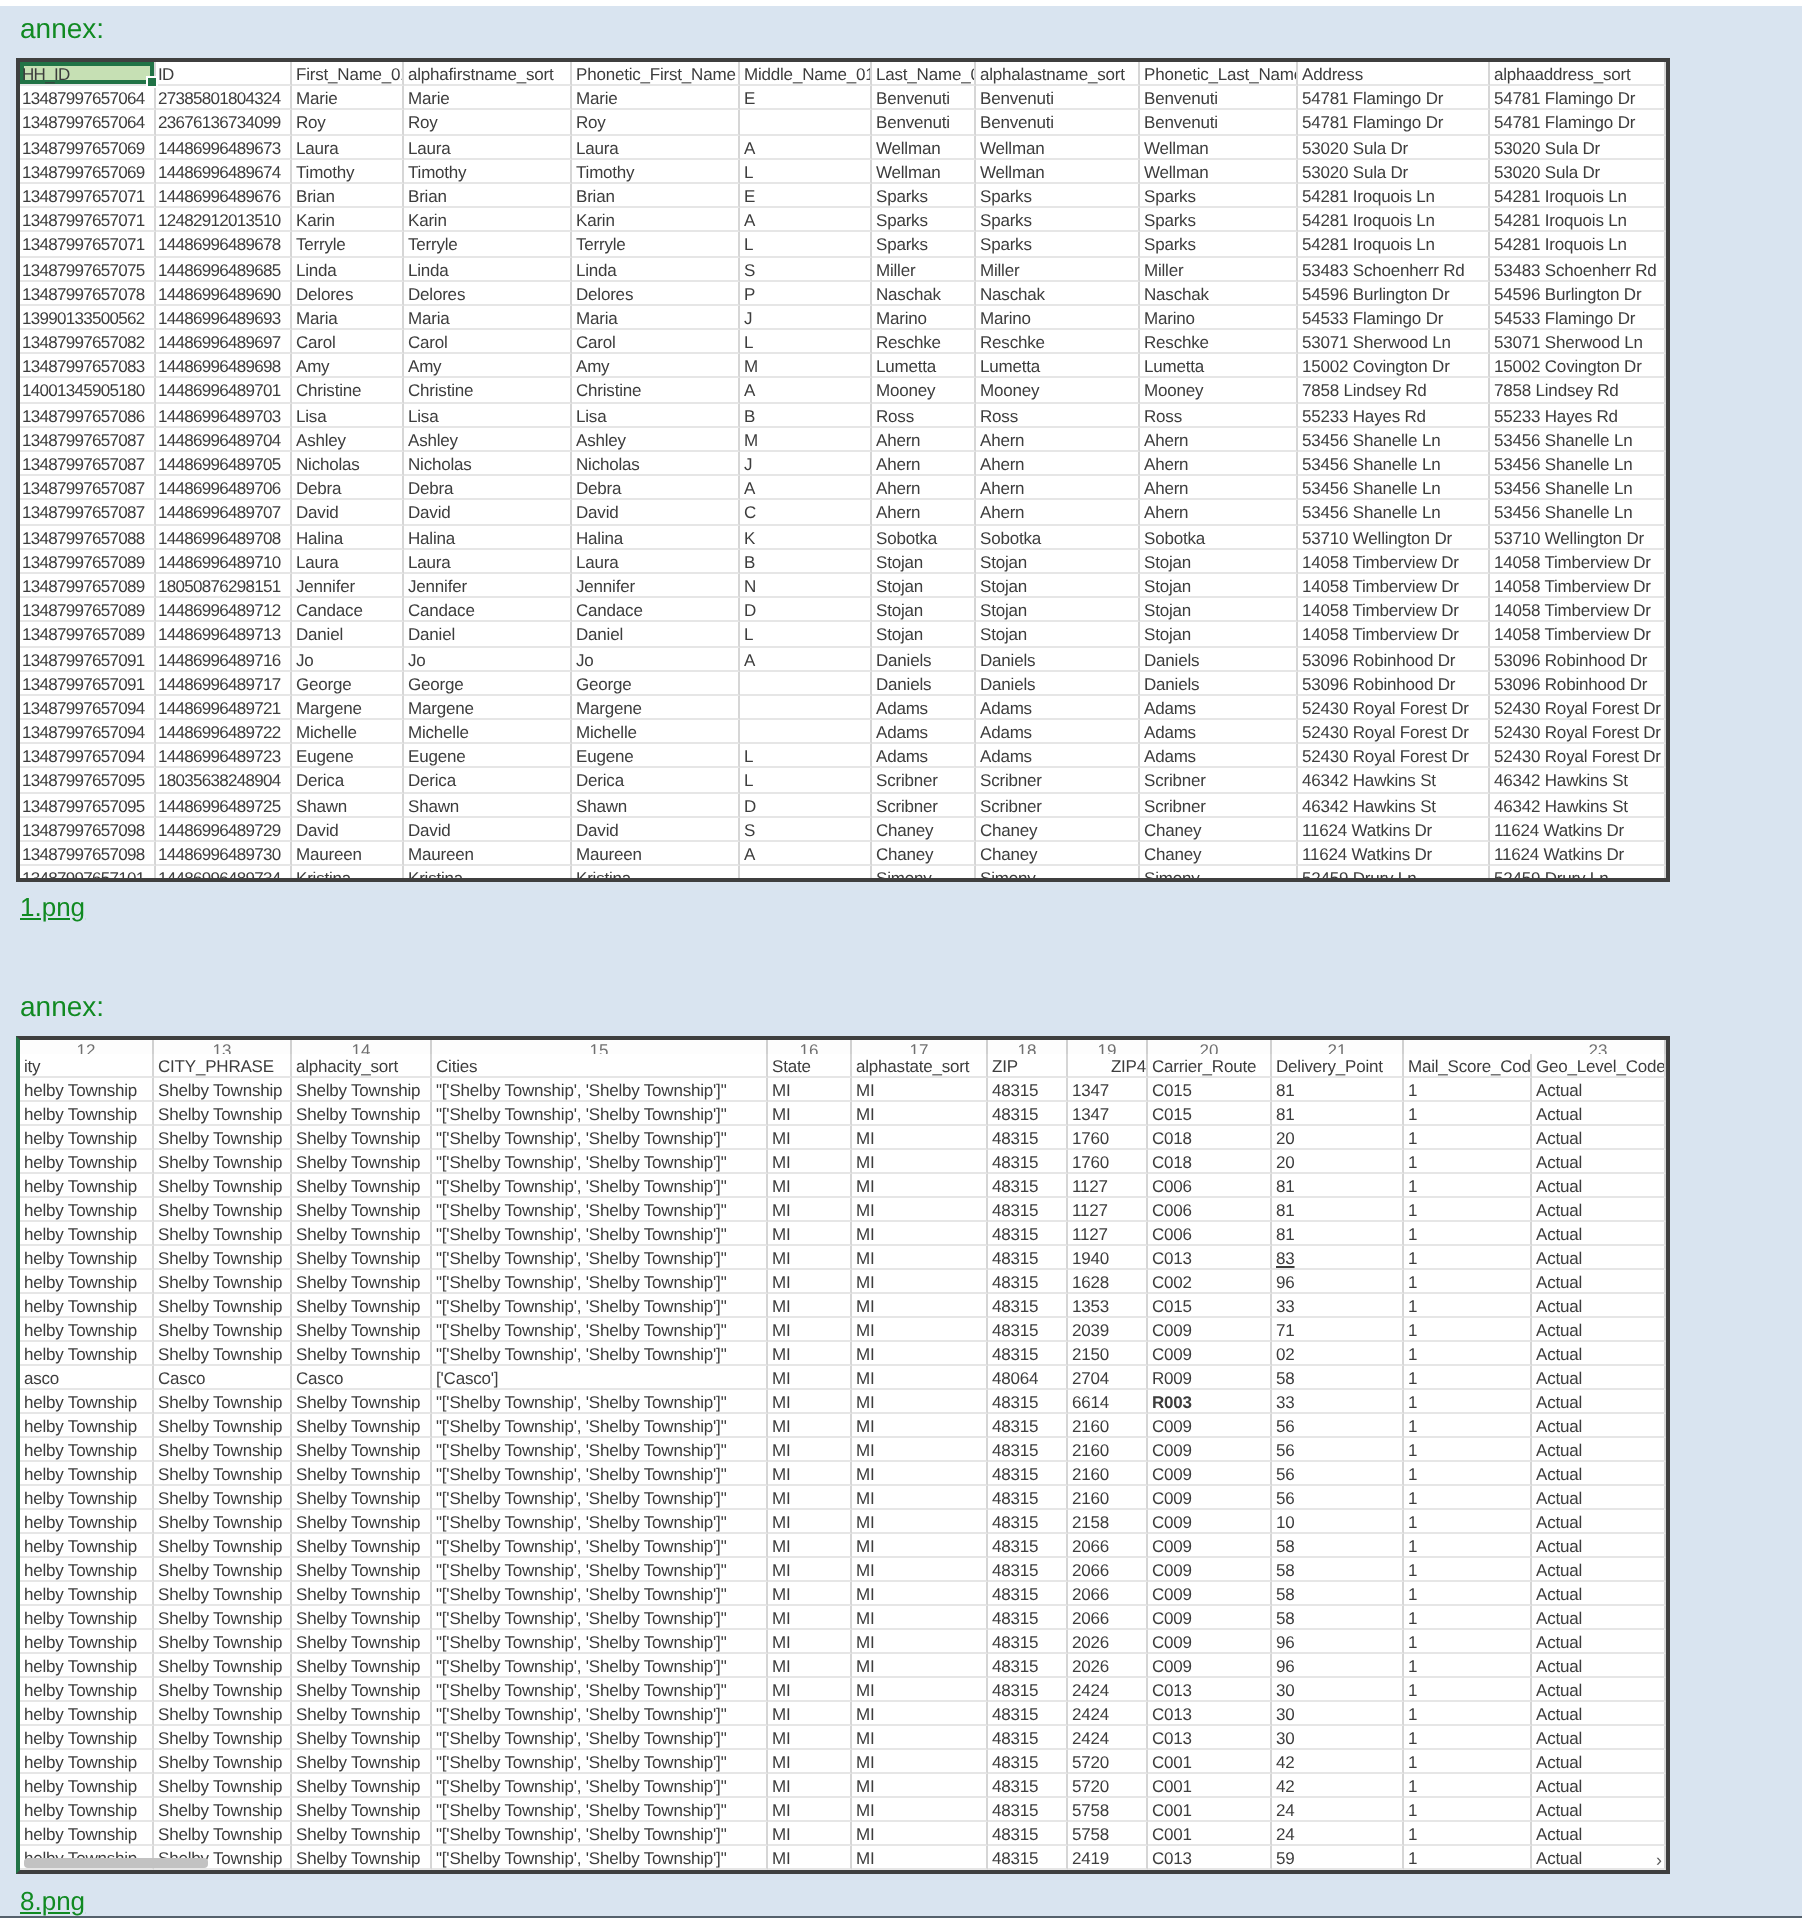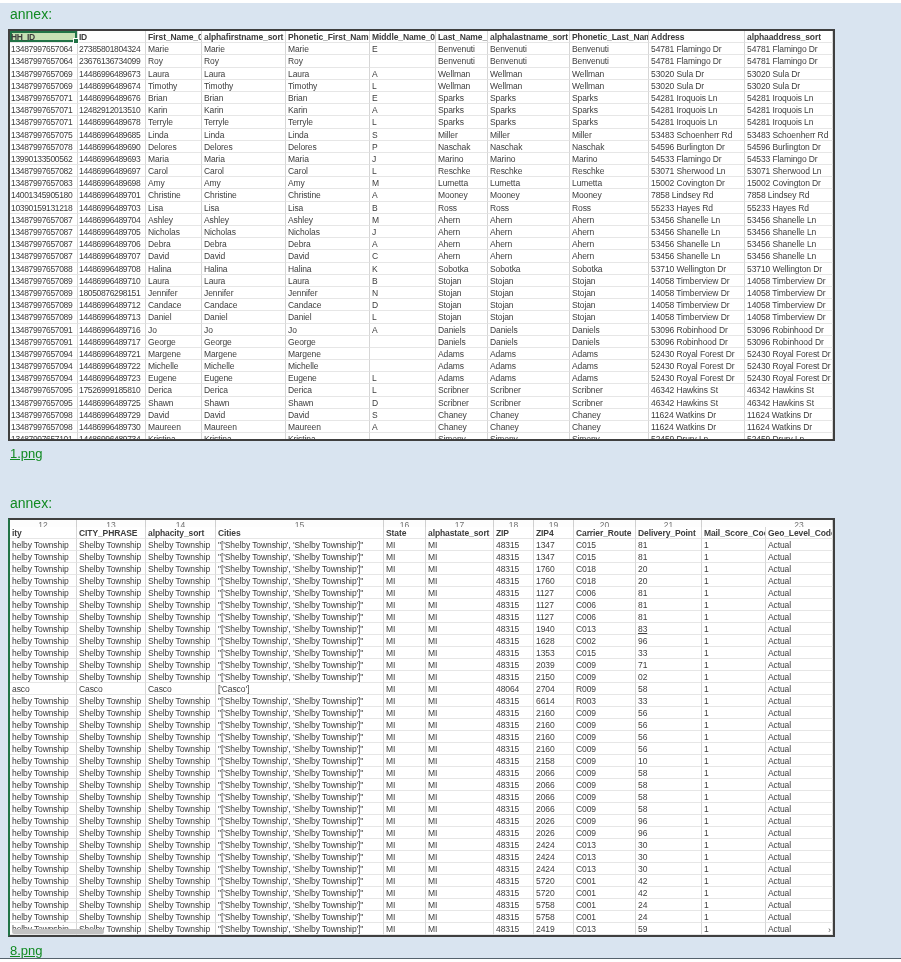--- a/index.html
+++ b/index.html
@@ -12,21 +12,21 @@
   .annex2{top:496px;}
   .png-link{position:absolute;left:10px;color:#118a22;font-size:13px;line-height:14px;text-decoration:underline;cursor:pointer;}
   .link1{top:447px;}
   .link2{top:944px;}
   .sheet{position:absolute;left:8px;width:827px;background:#ffffff;border:2px solid #3f3f3f;box-sizing:border-box;overflow:hidden;}
   .t1{top:29px;height:412px;}
   .t2{top:518px;height:419px;border-left:2px solid #217346;}
   .row{display:flex;}
   .cell{box-sizing:border-box;flex:0 0 auto;height:var(--rh);line-height:var(--rh);font-size:8.5px;letter-spacing:-0.1px;color:#3d3d3d;padding:0 0 0 2px;white-space:nowrap;overflow:hidden;border-right:1px solid #d6d6d6;border-bottom:1px solid #e6e6e6;background:#fff;}
   .t1 .c0,.t1 .c1{letter-spacing:-0.35px;padding-left:1px;}
-  .hdr .cell{color:#3d3d3d;font-weight:bold;}
+  .hdr .cell{color:#3d3d3d;}
   .sel{background:#c6e0b4 !important;box-shadow:inset 0 0 0 2px #217346;position:relative;overflow:visible;}
   .handle{position:absolute;right:-2px;bottom:-2px;width:4px;height:4px;background:#217346;border:1px solid #ffffff;z-index:3;}
   .numrow{display:flex;height:7px;overflow:hidden;background:#fdfdfd;}
   .numcell{box-sizing:border-box;flex:0 0 auto;border-right:1px solid #d0d0d0;font-size:8.5px;color:#707070;text-align:center;}
   .numcell span{display:inline-block;margin-top:-4px;line-height:10px;}
   .hthumb{position:absolute;left:2px;bottom:1px;width:92px;height:5px;background:#c2c2c2;border-radius:2px;z-index:4;}
   .scroll-arrow{position:absolute;right:2px;bottom:0px;font-size:9px;line-height:9px;color:#5a5a5a;z-index:4;}
 </style>
 </head>
 <body>
@@ -213,21 +213,21 @@
         <div class="cell c3" style="width: 84px;">Christine</div>
         <div class="cell c4" style="width: 84px;">Christine</div>
         <div class="cell c5" style="width: 66px;">A</div>
         <div class="cell c6" style="width: 52px;">Mooney</div>
         <div class="cell c7" style="width: 82px;">Mooney</div>
         <div class="cell c8" style="width: 79px;">Mooney</div>
         <div class="cell c9" style="width: 96px;">7858 Lindsey Rd</div>
         <div class="cell c10" style="width: 88px;">7858 Lindsey Rd</div>
       </div>
       <div class="row">
-        <div class="cell c0" style="width: 68px;">10390159131218</div>
+        <div class="cell c0" style="width: 68px;">13487997657086</div>
         <div class="cell c1" style="width: 68px;">14486996489703</div>
         <div class="cell c2" style="width: 56px;">Lisa</div>
         <div class="cell c3" style="width: 84px;">Lisa</div>
         <div class="cell c4" style="width: 84px;">Lisa</div>
         <div class="cell c5" style="width: 66px;">B</div>
         <div class="cell c6" style="width: 52px;">Ross</div>
         <div class="cell c7" style="width: 82px;">Ross</div>
         <div class="cell c8" style="width: 79px;">Ross</div>
         <div class="cell c9" style="width: 96px;">55233 Hayes Rd</div>
         <div class="cell c10" style="width: 88px;">55233 Hayes Rd</div>
@@ -409,21 +409,21 @@
         <div class="cell c4" style="width: 84px;">Eugene</div>
         <div class="cell c5" style="width: 66px;">L</div>
         <div class="cell c6" style="width: 52px;">Adams</div>
         <div class="cell c7" style="width: 82px;">Adams</div>
         <div class="cell c8" style="width: 79px;">Adams</div>
         <div class="cell c9" style="width: 96px;">52430 Royal Forest Dr</div>
         <div class="cell c10" style="width: 88px;">52430 Royal Forest Dr</div>
       </div>
       <div class="row">
         <div class="cell c0" style="width: 68px;">13487997657095</div>
-        <div class="cell c1" style="width: 68px;">17526999185810</div>
+        <div class="cell c1" style="width: 68px;">18035638248904</div>
         <div class="cell c2" style="width: 56px;">Derica</div>
         <div class="cell c3" style="width: 84px;">Derica</div>
         <div class="cell c4" style="width: 84px;">Derica</div>
         <div class="cell c5" style="width: 66px;">L</div>
         <div class="cell c6" style="width: 52px;">Scribner</div>
         <div class="cell c7" style="width: 82px;">Scribner</div>
         <div class="cell c8" style="width: 79px;">Scribner</div>
         <div class="cell c9" style="width: 96px;">46342 Hawkins St</div>
         <div class="cell c10" style="width: 88px;">46342 Hawkins St</div>
       </div>
@@ -501,21 +501,21 @@
         <div class="numcell" style="width: 67px;"><span>23</span></div>
       </div>
       <div class="row hdr">
         <div class="cell c0" style="width: 67px;">ity</div>
         <div class="cell c1" style="width: 69px;">CITY_PHRASE</div>
         <div class="cell c2" style="width: 70px;">alphacity_sort</div>
         <div class="cell c3" style="width: 168px;">Cities</div>
         <div class="cell c4" style="width: 42px;">State</div>
         <div class="cell c5" style="width: 68px;">alphastate_sort</div>
         <div class="cell c6" style="width: 40px;">ZIP</div>
-        <div class="cell c7" style="width: 40px;">ZIP4</div>
+        <div class="cell c7" style="width: 40px; text-align: right;">ZIP4</div>
         <div class="cell c8" style="width: 62px;">Carrier_Route</div>
         <div class="cell c9" style="width: 66px;">Delivery_Point</div>
         <div class="cell c10" style="width: 64px;">Mail_Score_Code</div>
         <div class="cell c11" style="width: 67px;">Geo_Level_Code</div>
       </div>
       <div class="row">
         <div class="cell c0" style="width: 67px;">helby Township</div>
         <div class="cell c1" style="width: 69px;">Shelby Township</div>
         <div class="cell c2" style="width: 70px;">Shelby Township</div>
         <div class="cell c3" style="width: 168px;">"['Shelby Township', 'Shelby Township']"</div>
@@ -698,21 +698,21 @@
       </div>
       <div class="row">
         <div class="cell c0" style="width: 67px;">helby Township</div>
         <div class="cell c1" style="width: 69px;">Shelby Township</div>
         <div class="cell c2" style="width: 70px;">Shelby Township</div>
         <div class="cell c3" style="width: 168px;">"['Shelby Township', 'Shelby Township']"</div>
         <div class="cell c4" style="width: 42px;">MI</div>
         <div class="cell c5" style="width: 68px;">MI</div>
         <div class="cell c6" style="width: 40px;">48315</div>
         <div class="cell c7" style="width: 40px;">6614</div>
-        <div class="cell c8" style="width: 62px;">R003</div>
+        <div class="cell c8" style="width: 62px; font-weight: bold;">R003</div>
         <div class="cell c9" style="width: 66px;">33</div>
         <div class="cell c10" style="width: 64px;">1</div>
         <div class="cell c11" style="width: 67px;">Actual</div>
       </div>
       <div class="row">
         <div class="cell c0" style="width: 67px;">helby Township</div>
         <div class="cell c1" style="width: 69px;">Shelby Township</div>
         <div class="cell c2" style="width: 70px;">Shelby Township</div>
         <div class="cell c3" style="width: 168px;">"['Shelby Township', 'Shelby Township']"</div>
         <div class="cell c4" style="width: 42px;">MI</div>

